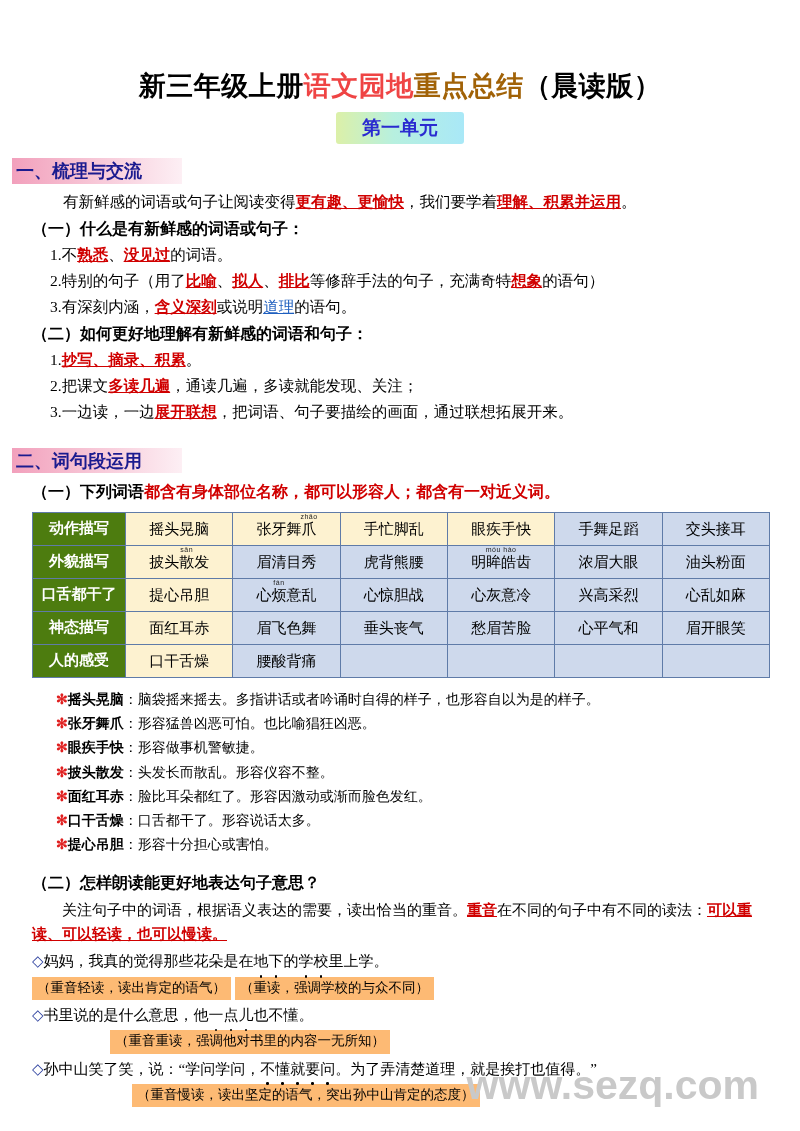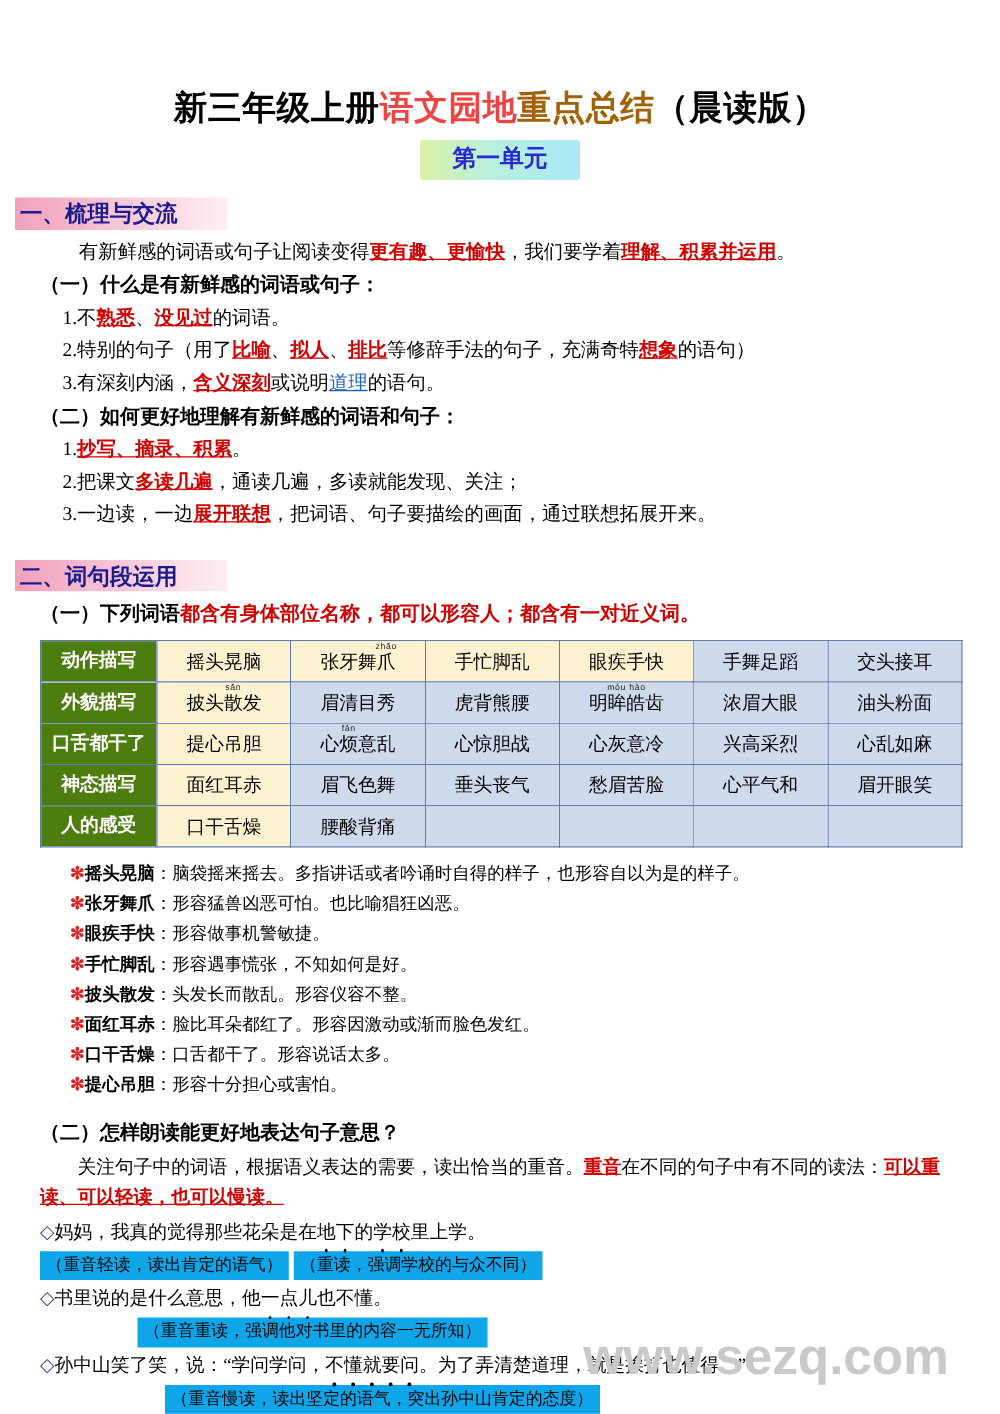--- a/index.html
+++ b/index.html
@@ -158,21 +158,21 @@
 
   
   .read-wrap { padding: 0 26px 0 32px; }
   .q-line {
     font-size: 15px;
     line-height: 1.62;
     margin: 3px 0;
   }
   .dia { color: #2b3f9e; }
   .hl {
-    background: #0ea5e9;
+    background: #fdba74;
     padding: 1px 5px 2px 5px;
     display: inline-block;
     font-size: 13.5px;
     line-height: 1.5;
   }
   .hl-row { margin: 2px 0 2px 0; }
   .hl-indent1 { margin-left: 78px; }
   .hl-indent2 { margin-left: 100px; }
   .dotchar {
     position: relative;
@@ -315,21 +315,20 @@
           </tr>
         </tbody>
     </table>
   </div>
 
   
   <div class="defs" id="defs-list">
       <div class="def-line"><span class="star">✻</span><span class="def-term">摇头晃脑</span><span>：</span><span>脑袋摇来摇去。多指讲话或者吟诵时自得的样子，也形容自以为是的样子。</span></div>
       <div class="def-line"><span class="star">✻</span><span class="def-term">张牙舞爪</span><span>：</span><span>形容猛兽凶恶可怕。也比喻猖狂凶恶。</span></div>
       <div class="def-line"><span class="star">✻</span><span class="def-term">眼疾手快</span><span>：</span><span>形容做事机警敏捷。</span></div>
-      <div class="def-line"><span class="star">✻</span><span class="def-term">手忙脚乱</span><span>：</span><span>形容遇事慌张，不知如何是好。</span></div>
       <div class="def-line"><span class="star">✻</span><span class="def-term">披头散发</span><span>：</span><span>头发长而散乱。形容仪容不整。</span></div>
       <div class="def-line"><span class="star">✻</span><span class="def-term">面红耳赤</span><span>：</span><span>脸比耳朵都红了。形容因激动或渐而脸色发红。</span></div>
       <div class="def-line"><span class="star">✻</span><span class="def-term">口干舌燥</span><span>：</span><span>口舌都干了。形容说话太多。</span></div>
       <div class="def-line"><span class="star">✻</span><span class="def-term">提心吊胆</span><span>：</span><span>形容十分担心或害怕。</span></div>
     </div>
 
   
   <div class="read-wrap">
     <p class="sub-head" style="margin-top:14px;">（二）怎样朗读能更好地表达句子意思？</p>
 

